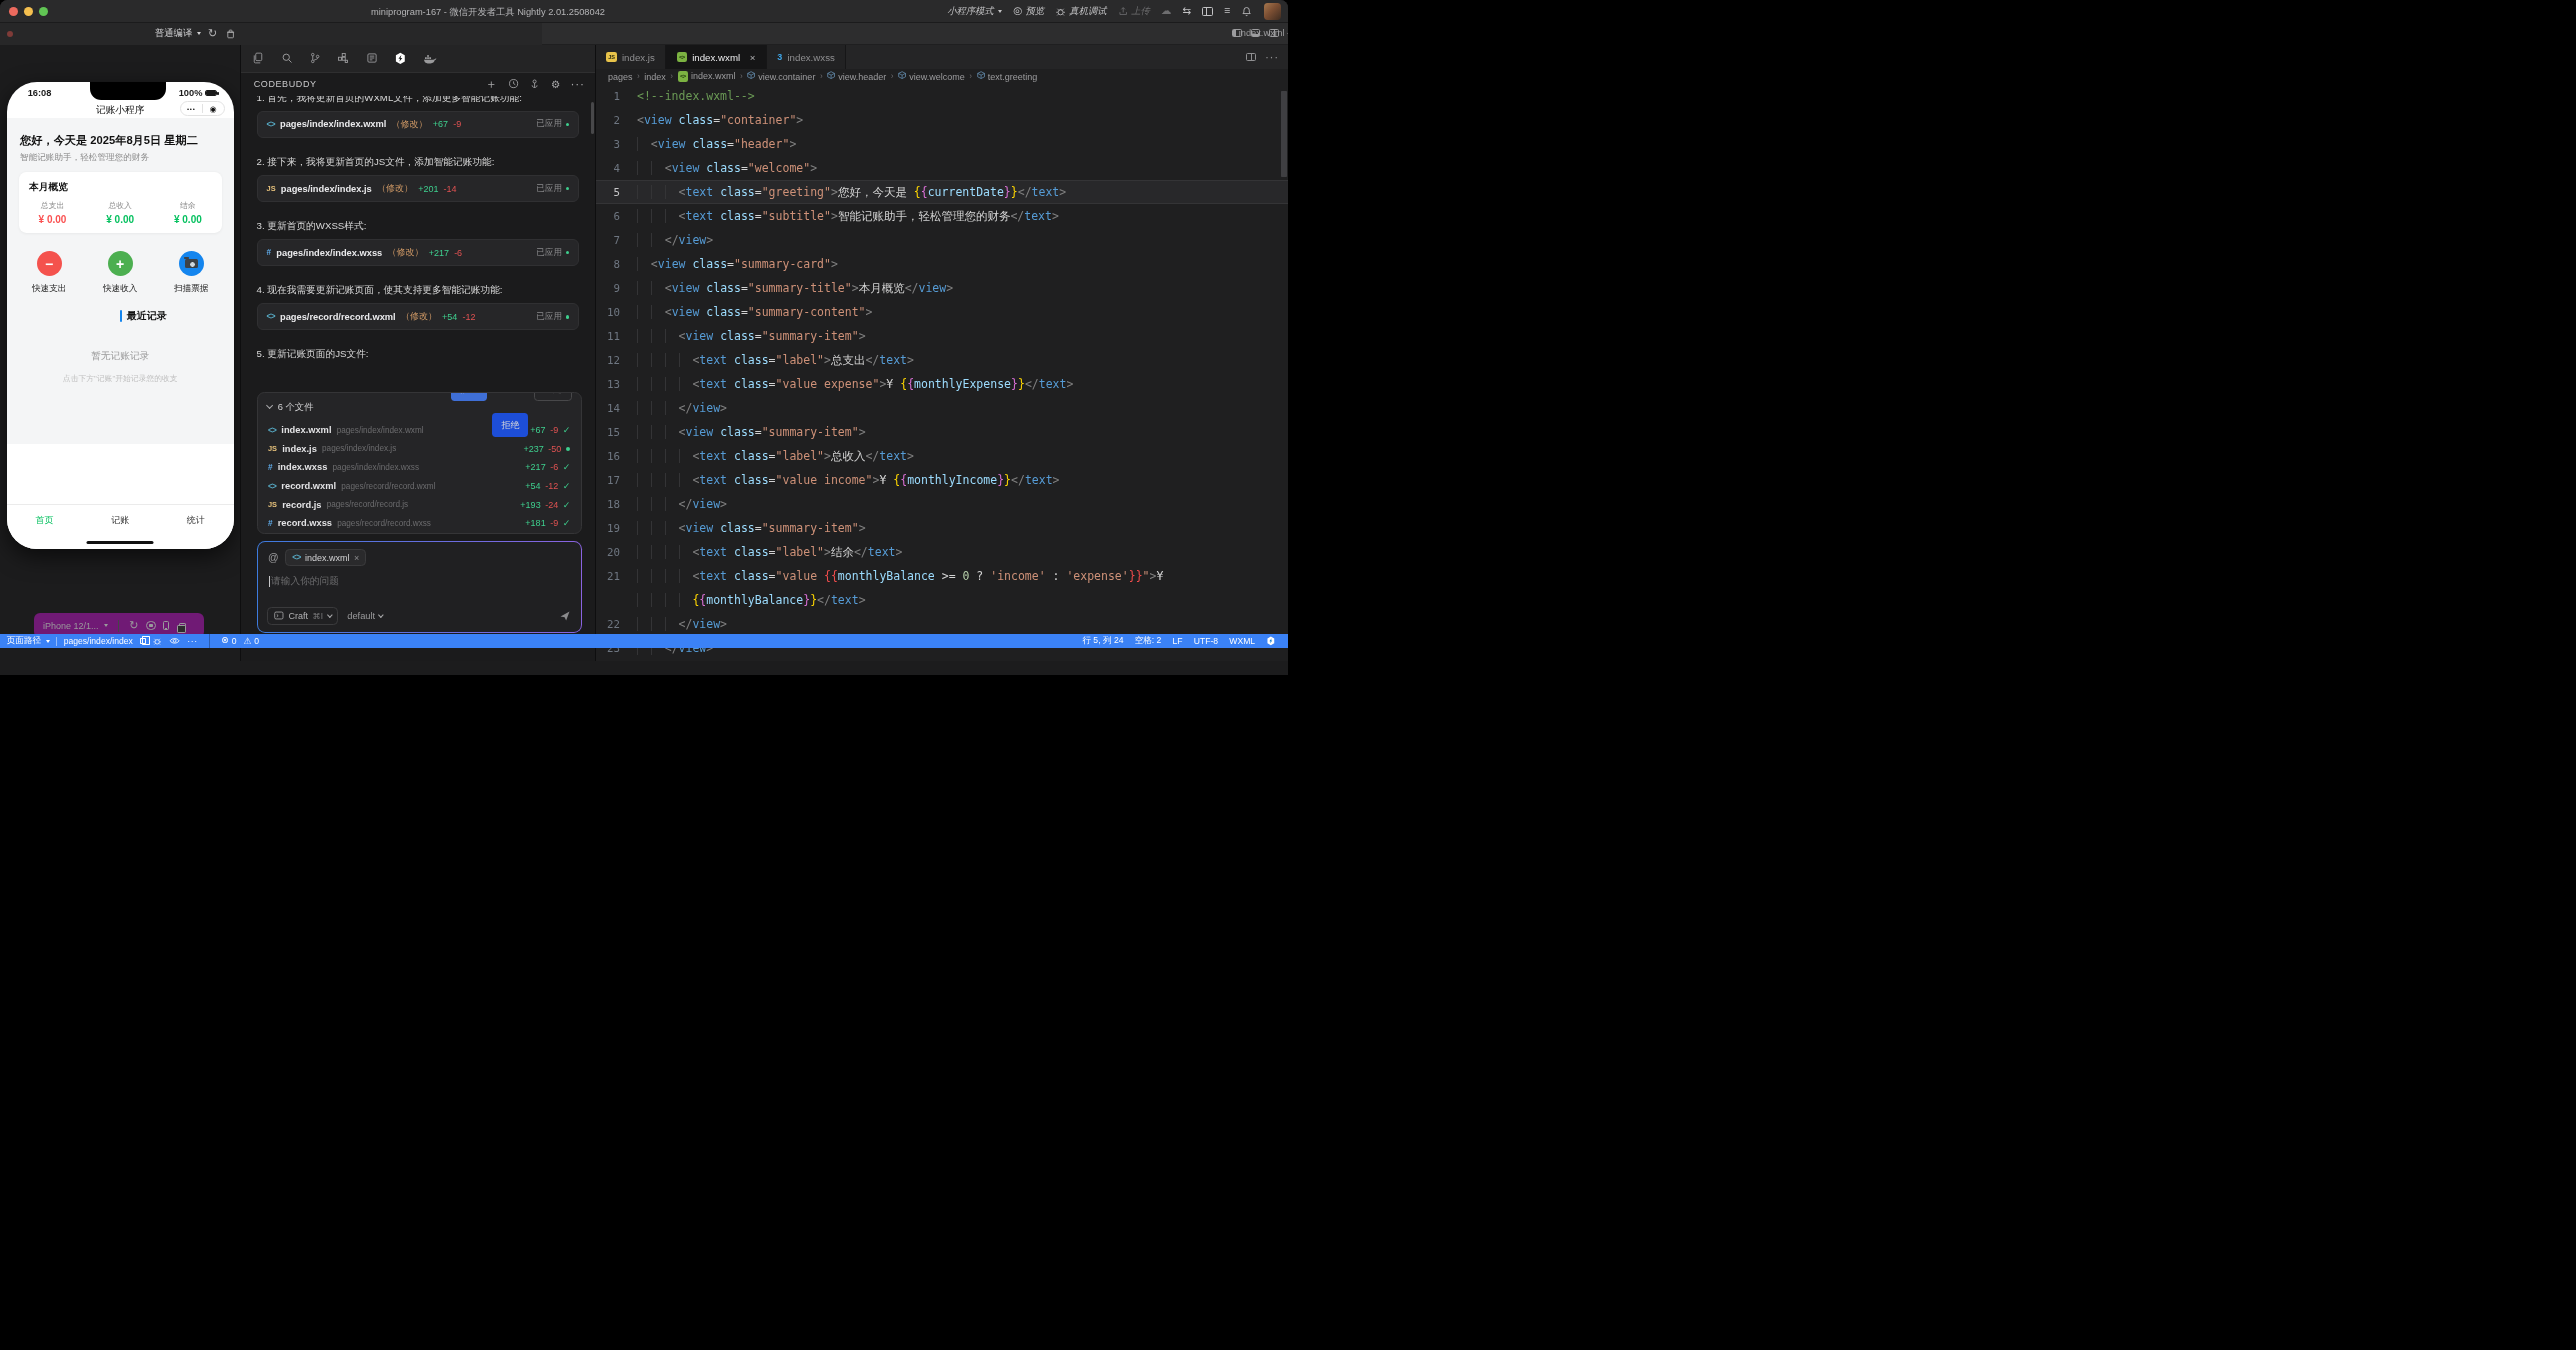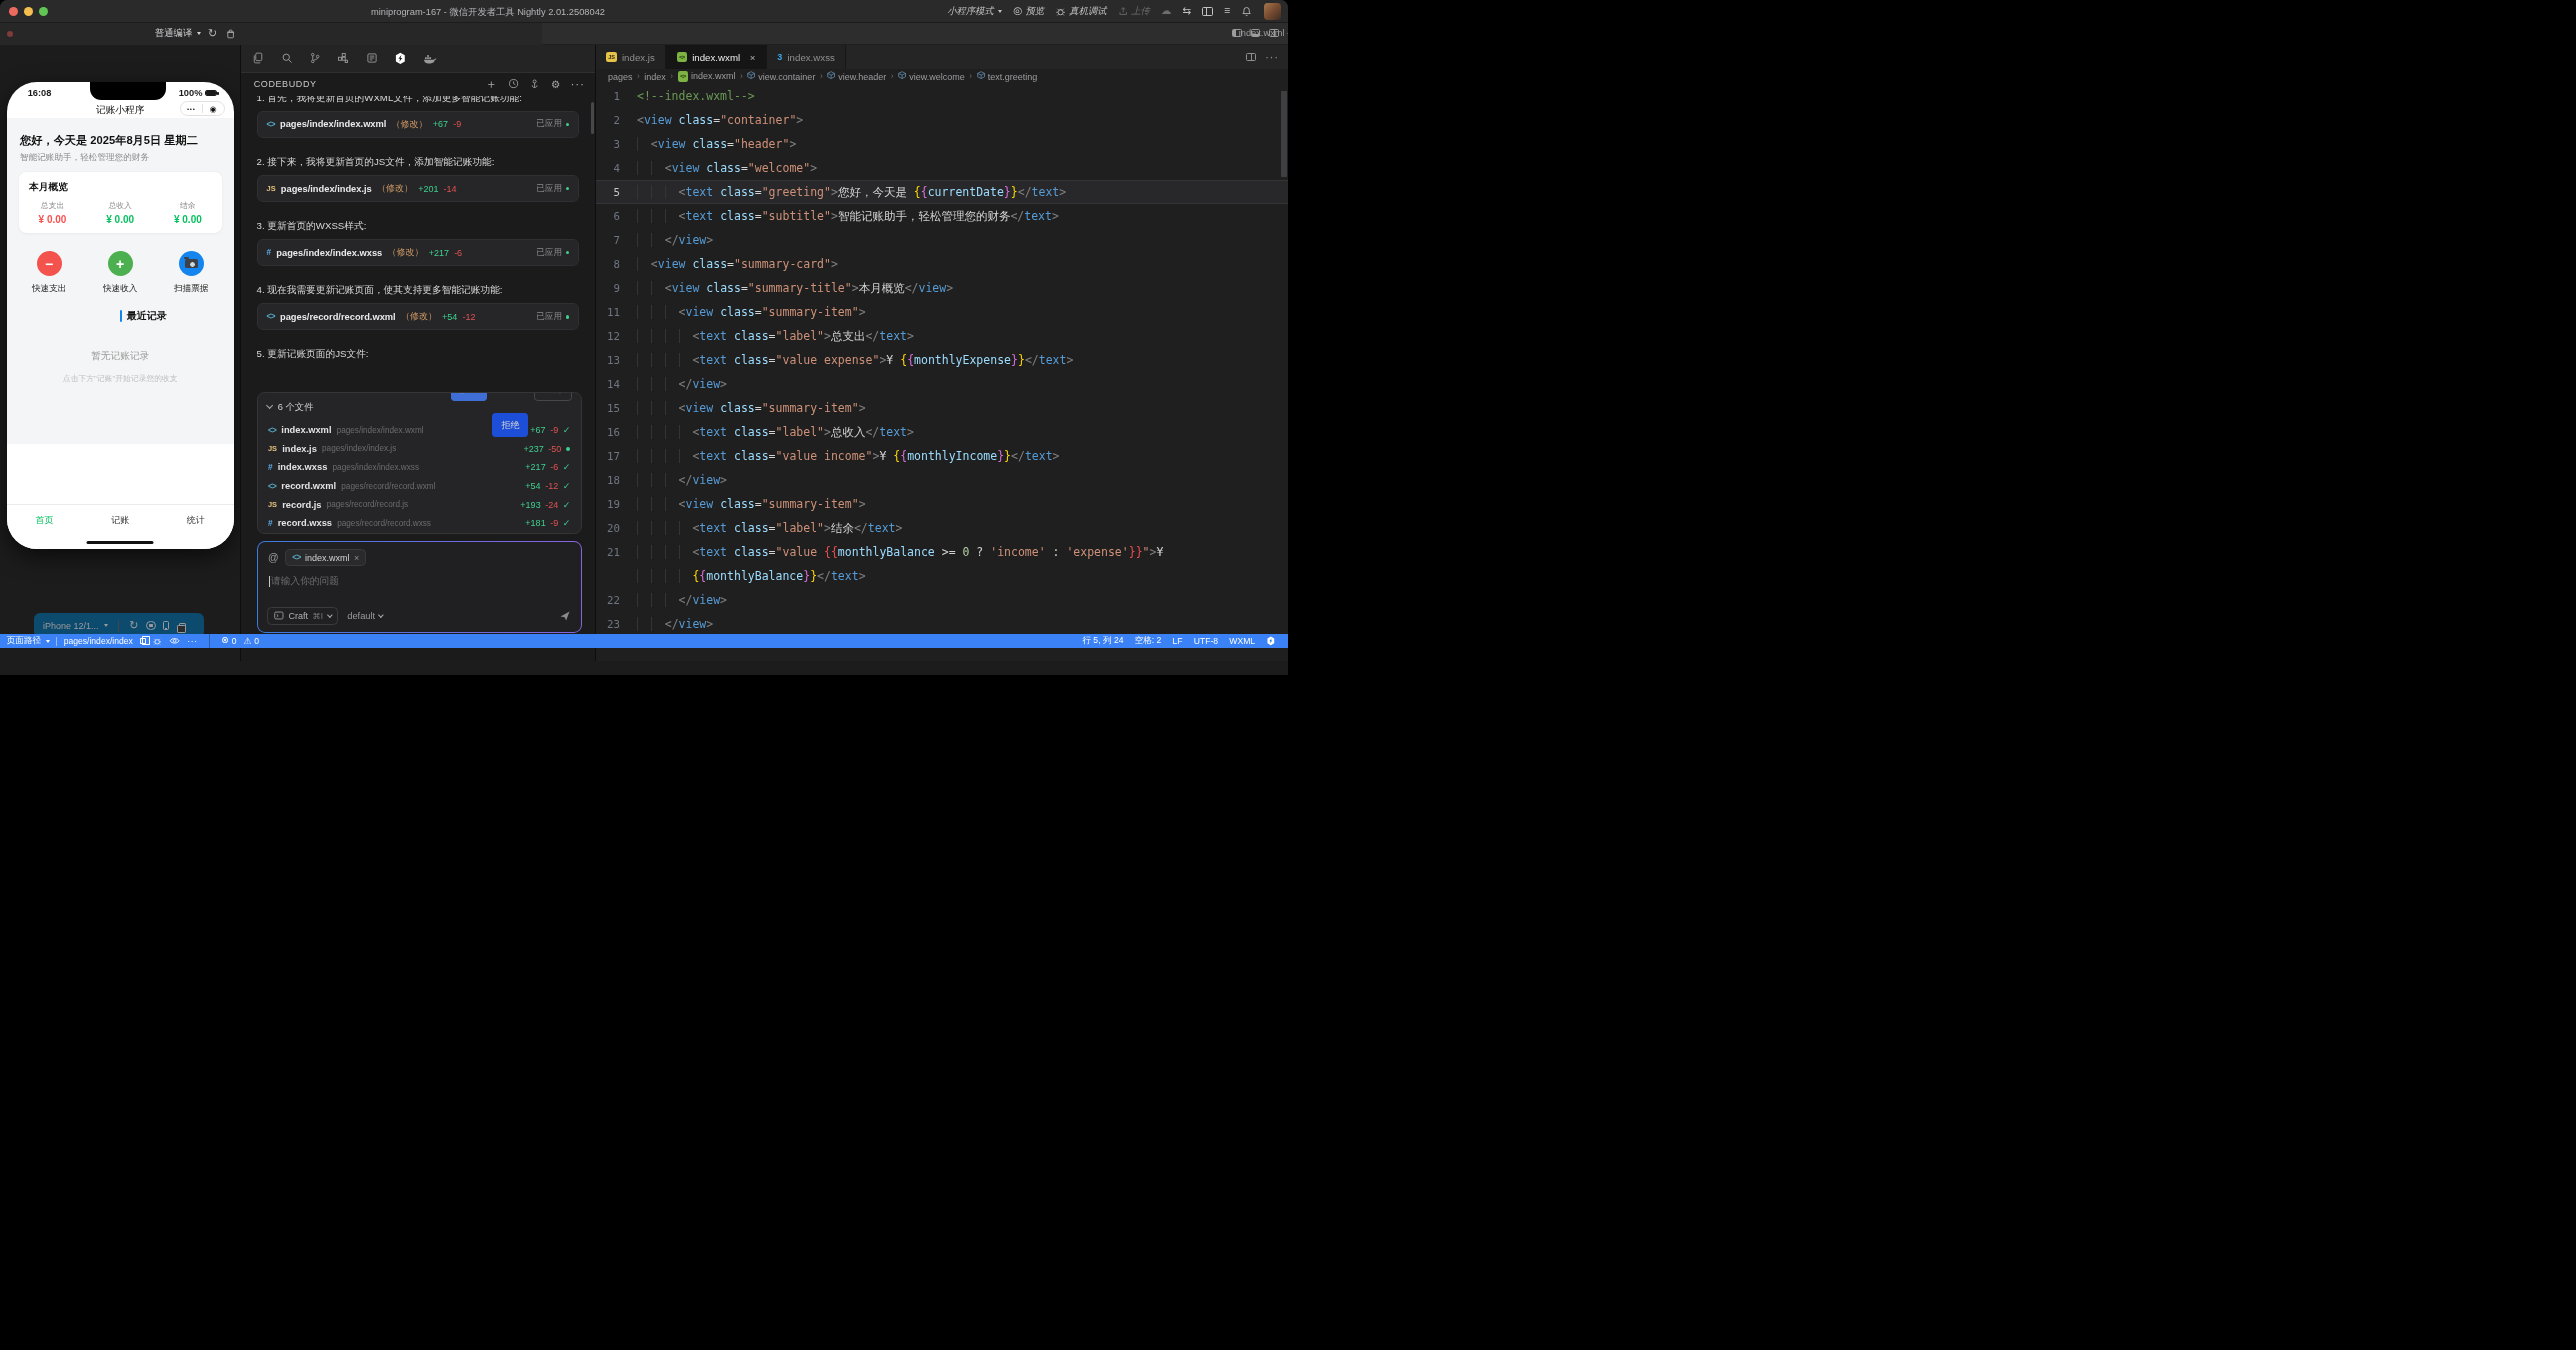--- a/index.html
+++ b/index.html
@@ -89,21 +89,21 @@
   .recent-title { font-size:10px; font-weight:bold; color:#111; }
   .empty-t { position:absolute; left:0; top:232px; width:100%; text-align:center; font-size:9.7px; color:#9a9a9a; }
   .empty-h { position:absolute; left:0; top:255px; width:100%; text-align:center; font-size:7.8px; color:#bfbfbf; }
   .white-blk { position:absolute; left:0; top:326px; width:100%; height:60px; background:#fff; }
   .p-tabbar { position:absolute; left:0; top:422px; width:100%; height:45px; background:#fff; border-top:0.7px solid #ebebeb; }
   .p-tabs { position:absolute; left:0; top:9px; width:100%; display:flex; }
   .p-tab { flex:1; text-align:center; font-size:9px; color:#333; }
   .p-tab.on { color:#07c160; }
   .home-bar { position:absolute; left:50%; transform:translateX(-50%); top:36px; width:67px; height:3.4px;
     background:#111; border-radius:2.2px; }
-  .devbar { position:absolute; left:34px; top:568px; width:170px; height:25px; background:#0c4a6e;
+  .devbar { position:absolute; left:34px; top:568px; width:170px; height:25px; background:#701a75;
     border-radius:6px; display:flex; align-items:center; color:#9a9a9c; font-size:9px; padding:8px 9px; gap:7.4px; }
   .dev-div { width:0.7px; height:12px; background:#454547; margin:0 3px; }
   .ph-ic { position:relative; width:6px; height:9.7px; border:0.9px solid currentColor; border-radius:1.5px; }
   .ph-ic::after { content:""; position:absolute; left:1.1px; bottom:0.7px; right:1.1px; height:0.9px; background:currentColor; }
   .stop-ic { position:relative; width:9.7px; height:9.7px; border:0.9px solid currentColor; border-radius:50%; }
   .stop-ic::after { content:""; position:absolute; left:2.4px; top:2.4px; width:3.4px; height:3.4px; background:currentColor; border-radius:0.7px; }
   .dup-ic { position:relative; width:7.4px; height:6px; border:0.9px solid currentColor; border-radius:1.1px; margin-left:2.2px; }
   .dup-ic::after { content:""; position:absolute; left:-3px; top:1.5px; width:7.4px; height:6px; border:0.9px solid currentColor;
     border-radius:1.1px; background:#2c2c2d; }
 
@@ -679,20 +679,24 @@
         </div>
         <div class="cl">
           <span class="lnum">8</span>
           <span class="ltxt"><span class="tk-ws">  </span><span class="tk-p">&lt;</span><span class="tk-tag">view</span><span class="tk-txt"> </span><span class="tk-attr">class</span><span class="tk-eq">=</span><span class="tk-str">"summary-card"</span><span class="tk-p">&gt;</span></span>
         </div>
         <div class="cl">
           <span class="lnum">9</span>
           <span class="ltxt"><span class="tk-ws">    </span><span class="tk-p">&lt;</span><span class="tk-tag">view</span><span class="tk-txt"> </span><span class="tk-attr">class</span><span class="tk-eq">=</span><span class="tk-str">"summary-title"</span><span class="tk-p">&gt;</span><span class="tk-txt">本月概览</span><span class="tk-p">&lt;/</span><span class="tk-tag">view</span><span class="tk-p">&gt;</span></span>
         </div>
         <div class="cl">
+          <span class="lnum">10</span>
+          <span class="ltxt"><span class="tk-ws">    </span><span class="tk-p">&lt;</span><span class="tk-tag">view</span><span class="tk-txt"> </span><span class="tk-attr">class</span><span class="tk-eq">=</span><span class="tk-str">"summary-content"</span><span class="tk-p">&gt;</span></span>
+        </div>
+        <div class="cl">
           <span class="lnum">11</span>
           <span class="ltxt"><span class="tk-ws">      </span><span class="tk-p">&lt;</span><span class="tk-tag">view</span><span class="tk-txt"> </span><span class="tk-attr">class</span><span class="tk-eq">=</span><span class="tk-str">"summary-item"</span><span class="tk-p">&gt;</span></span>
         </div>
         <div class="cl">
           <span class="lnum">12</span>
           <span class="ltxt"><span class="tk-ws">        </span><span class="tk-p">&lt;</span><span class="tk-tag">text</span><span class="tk-txt"> </span><span class="tk-attr">class</span><span class="tk-eq">=</span><span class="tk-str">"label"</span><span class="tk-p">&gt;</span><span class="tk-txt">总支出</span><span class="tk-p">&lt;/</span><span class="tk-tag">text</span><span class="tk-p">&gt;</span></span>
         </div>
         <div class="cl">
           <span class="lnum">13</span>
           <span class="ltxt"><span class="tk-ws">        </span><span class="tk-p">&lt;</span><span class="tk-tag">text</span><span class="tk-txt"> </span><span class="tk-attr">class</span><span class="tk-eq">=</span><span class="tk-str">"value expense"</span><span class="tk-p">&gt;</span><span class="tk-txt">¥ </span><span class="tk-b1">{</span><span class="tk-b2">{</span><span class="tk-var">monthlyExpense</span><span class="tk-b2">}</span><span class="tk-b1">}</span><span class="tk-p">&lt;/</span><span class="tk-tag">text</span><span class="tk-p">&gt;</span></span>

